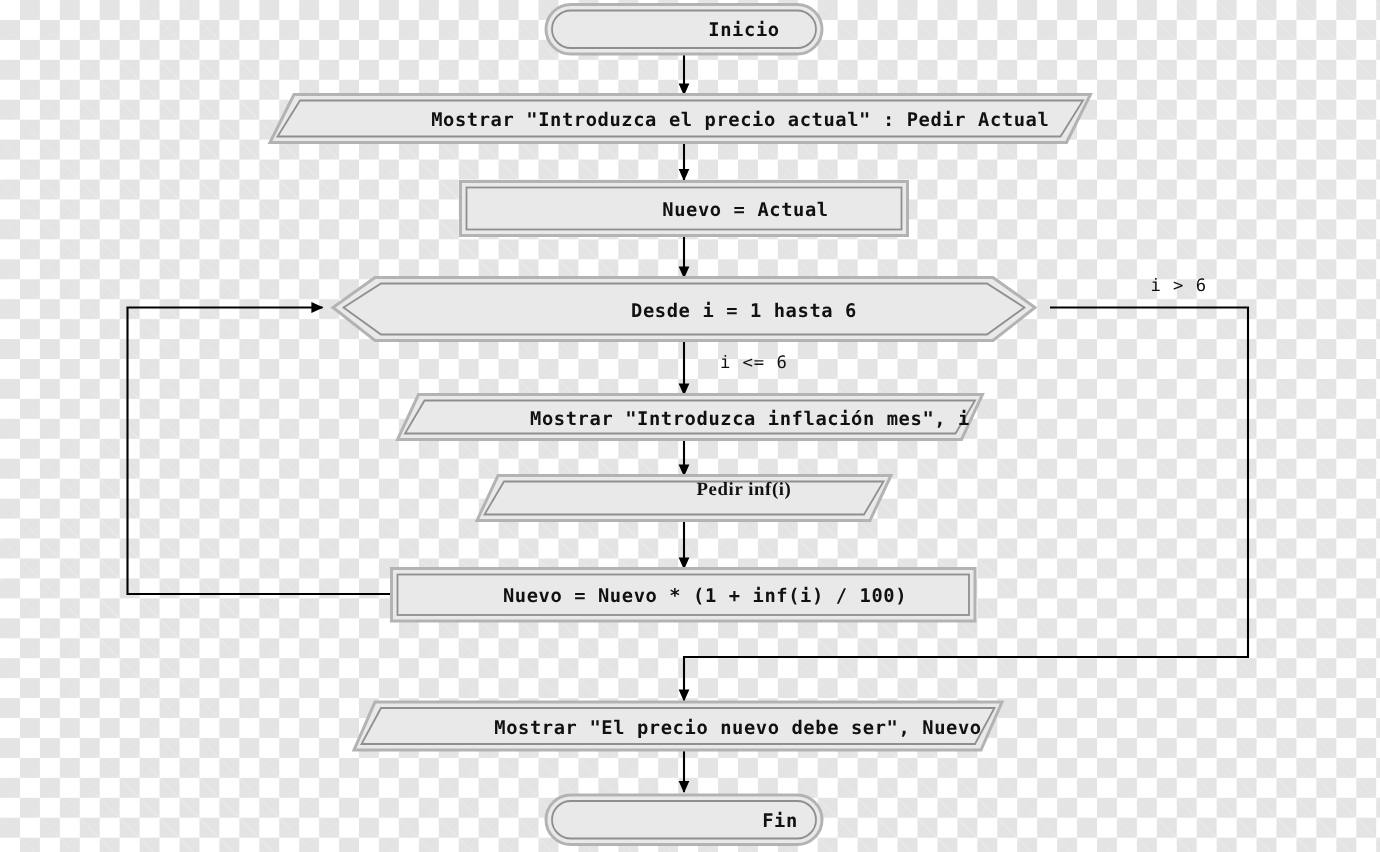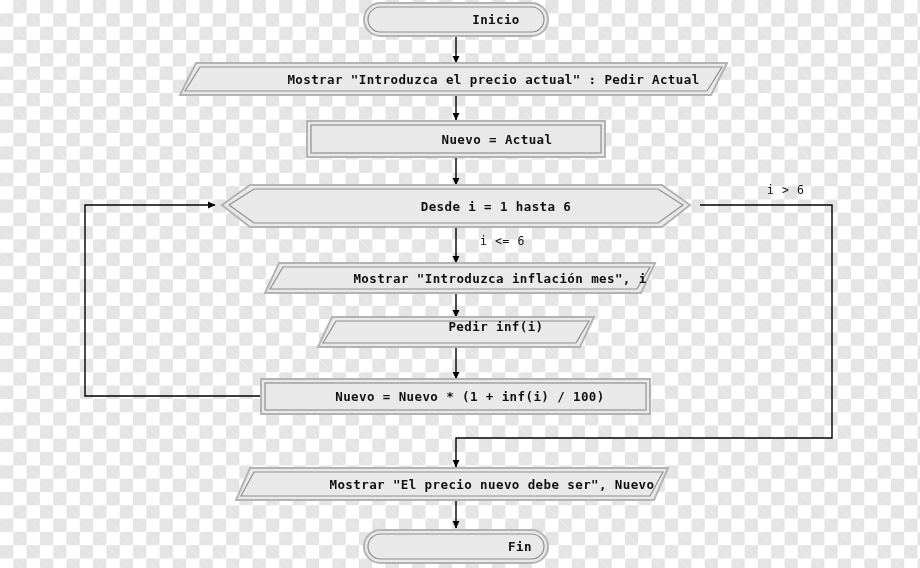--- a/index.html
+++ b/index.html
@@ -114,21 +114,21 @@
   <div class="node-label" style="left:364px;top:3px;width:184px;height:33px;">Inicio</div>
 
   <div class="node-label" style="left:180px;top:63px;width:547px;height:32px;">Mostrar "Introduzca el precio actual" : Pedir Actual</div>
 
   <div class="node-label" style="left:307px;top:121px;width:300px;height:36px;">Nuevo = Actual</div>
 
   <div class="node-label" style="left:222px;top:185px;width:468px;height:42px;">Desde i = 1 hasta 6</div>
 
   <div class="node-label" style="left:265px;top:263px;width:390px;height:30px;">Mostrar "Introduzca inflación mes", i</div>
 
-  <div class="node-label" style="left:318px;top:317px;width:276px;height:18px;">Pedir inf(i)</div>
+  <div class="node-label" style="left:318px;top:317px;width:276px;height:18px;font-family:Liberation Serif, serif;">Pedir inf(i)</div>
 
   <div class="node-label" style="left:261px;top:379px;width:338px;height:35px;">Nuevo = Nuevo * (1 + inf(i) / 100)</div>
 
   <div class="node-label" style="left:236px;top:468px;width:432px;height:32px;">Mostrar "El precio nuevo debe ser", Nuevo</div>
 
   <div class="node-label" style="left:364px;top:530px;width:184px;height:33px;margin-left:24px;">Fin</div>
 
   <div class="edge-label" style="left:767px;top:183px;">i &gt; 6</div>
 
   <div class="edge-label" style="left:456px;top:234px;margin-left:24px;">i &lt;= 6</div>

